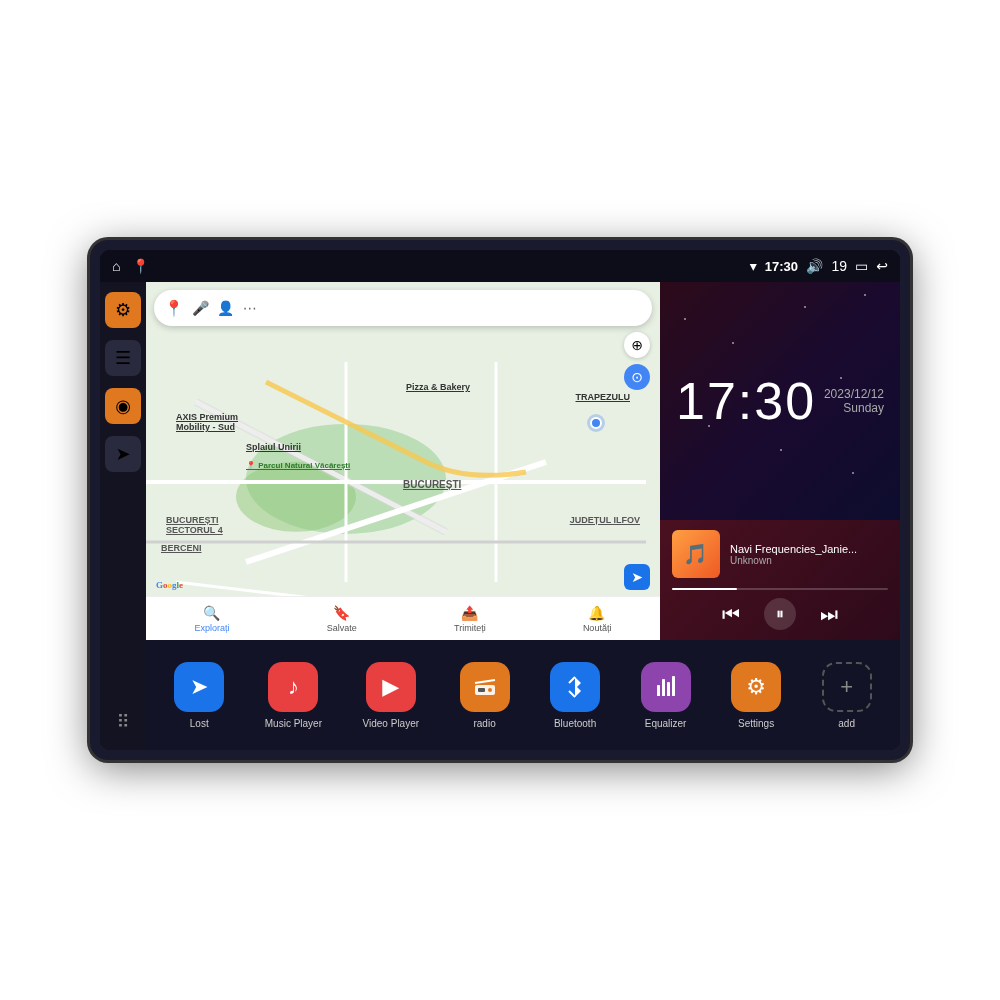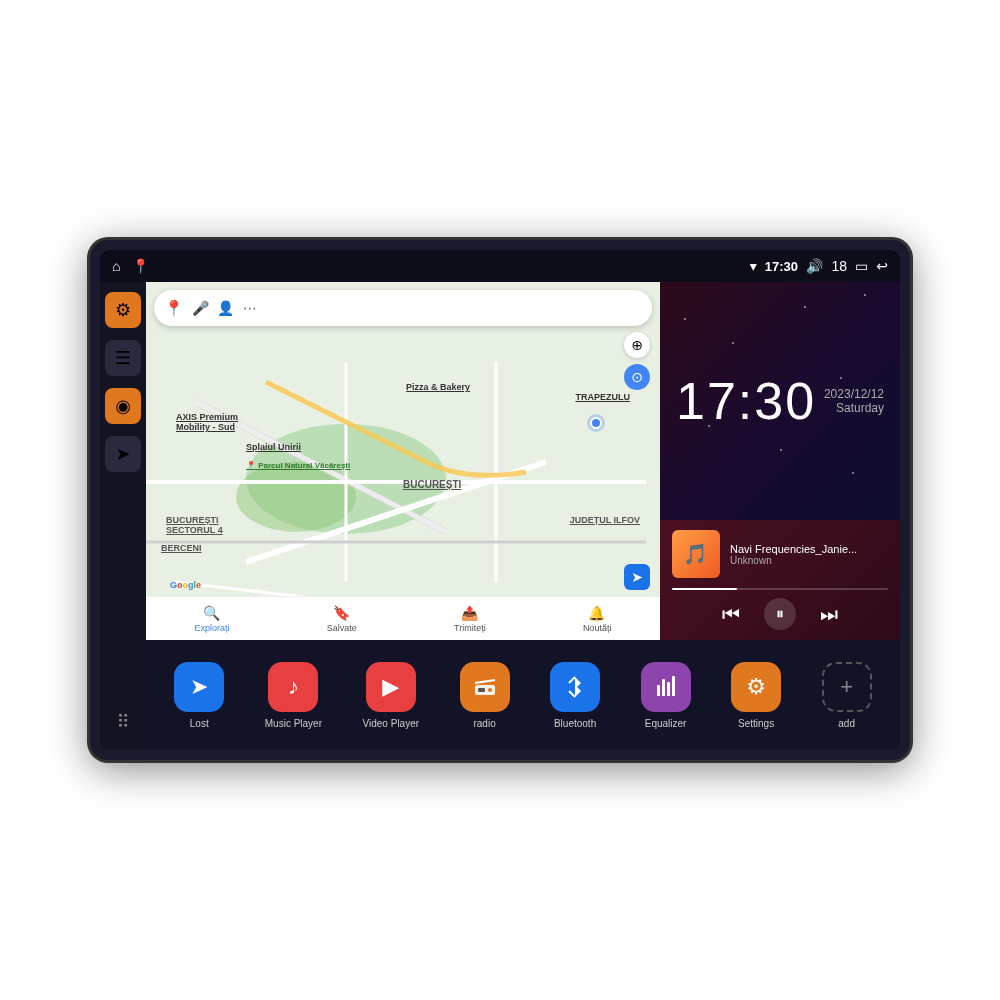--- a/index.html
+++ b/index.html
@@ -382,24 +382,24 @@
     .clock-star-4 { top: 40%; left: 75%; }
     .clock-star-5 { top: 60%; left: 20%; }
     .clock-star-6 { top: 70%; left: 50%; }
     .clock-star-7 { top: 80%; left: 80%; }
     .clock-star-8 { top: 5%; left: 85%; }
 
     
     .google-logo {
       position: absolute;
       bottom: 50px;
-      left: 24px;
+      left: 10px;
       font-size: 9px;
       color: #666;
-      font-family: Liberation Sans, sans-serif;
+      font-family: Liberation Serif, serif;
       font-weight: bold;
     }
     .g-blue { color: #4285f4; }
     .g-red { color: #ea4335; }
     .g-yellow { color: #fbbc05; }
     .g-green { color: #34a853; }
 
     
     .map-compass {
       position: absolute;
@@ -470,21 +470,21 @@
 
     <div class="status-bar">
       <div class="status-left">
         <span class="status-icon">⌂</span>
         <span class="status-icon">📍</span>
       </div>
       <div class="status-right">
         <span class="status-icon">▾</span>
         <span class="status-time">17:30</span>
         <span class="status-icon">🔊</span>
-        <span class="status-icon">18</span>
+        <span class="status-icon">19</span>
         <span class="status-icon">▭</span>
         <span class="status-icon">↩</span>
       </div>
     </div>
 
     <div class="main-area">
 
       <div class="sidebar">
         <div class="sidebar-btn dark" style="background:#e07820;">
           <span>⚙</span>
@@ -596,21 +596,21 @@
                 <div class="star clock-star-3"></div>
                 <div class="star clock-star-4"></div>
                 <div class="star clock-star-5"></div>
                 <div class="star clock-star-6"></div>
                 <div class="star clock-star-7"></div>
                 <div class="star clock-star-8"></div>
               </div>
               <div class="clock-time">17:30</div>
               <div class="clock-date-info">
                 <div class="clock-date">2023/12/12</div>
-                <div class="clock-day">Saturday</div>
+                <div class="clock-day">Sunday</div>
               </div>
             </div>
 
             <div class="music-widget">
               <div class="music-info-row">
                 <div class="album-art">
                   <div class="album-art-inner">🎵</div>
                 </div>
                 <div class="music-text">
                   <div class="track-name">Navi Frequencies_Janie...</div>

